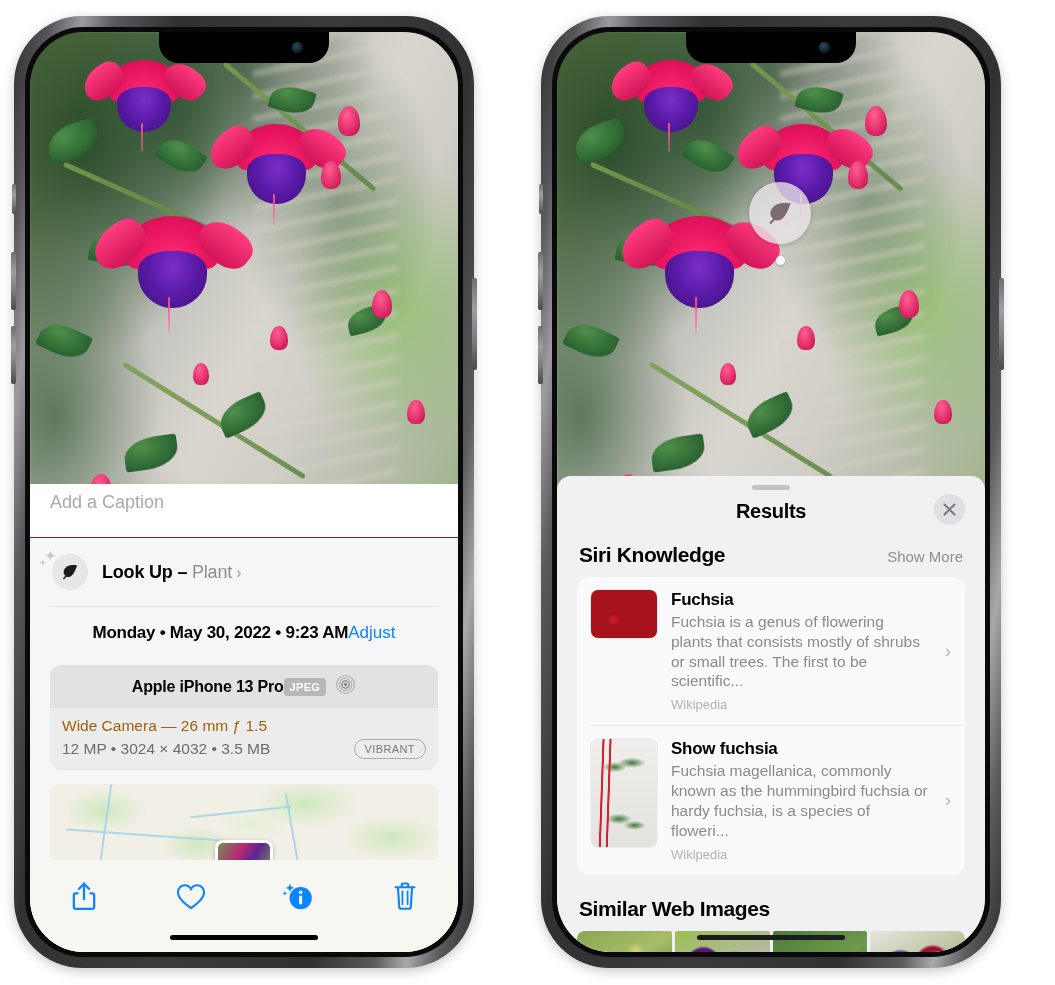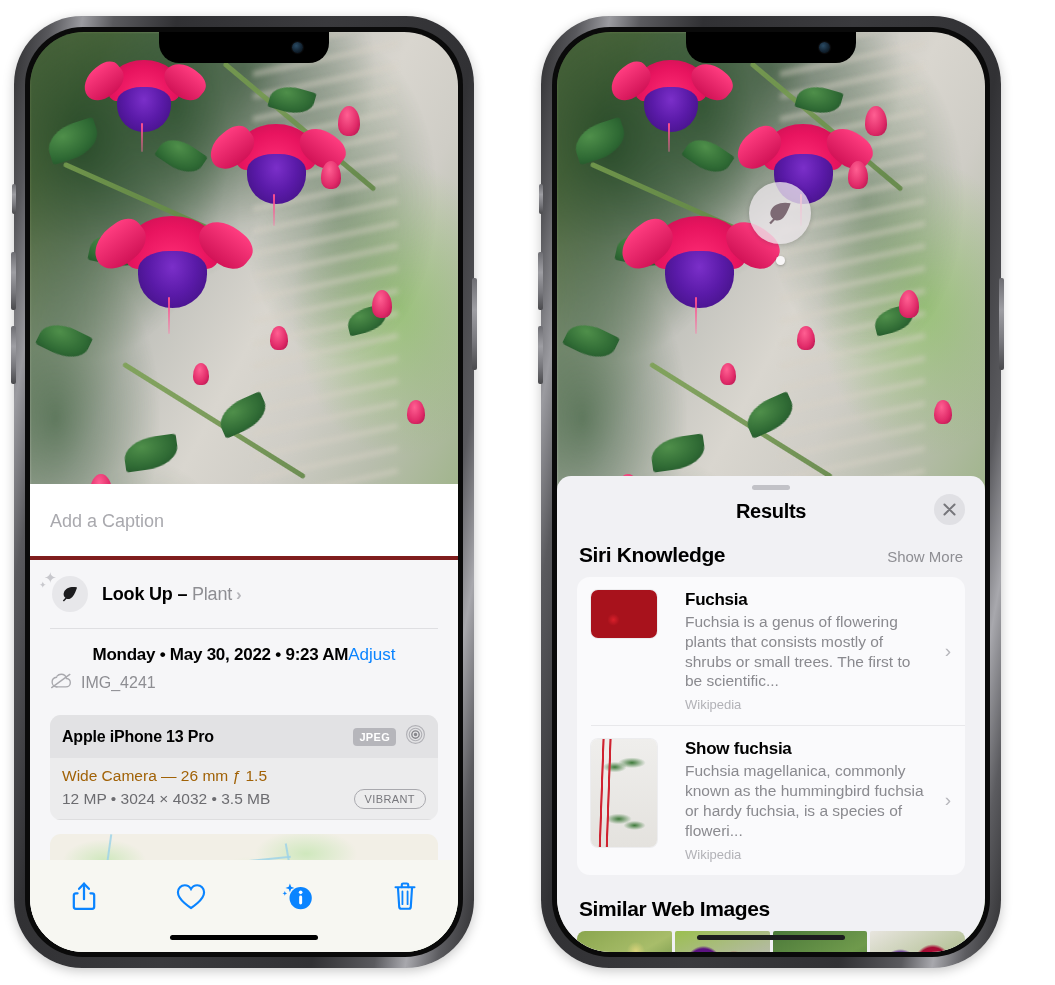--- a/index.html
+++ b/index.html
@@ -126,22 +126,22 @@
     border-radius: 3px; filter: blur(.4px); opacity: .85;
   }
 
   
   .info-sheet {
     position: absolute; left: 0; right: 0; bottom: 0; top: 452px;
     background: #f6f6f8; z-index: 20;
     display: flex; flex-direction: column;
   }
   .caption-field {
-    background: #ffffff; padding: 27px 20px 24px 20px;
-    border-bottom: 4px solid #7f1d1d;
+    background: #ffffff; padding: 8px 20px 24px 20px;
+    border-bottom: 1px solid #7f1d1d;
     font-size: 18px; color: #a9a9ae;
   }
   .lookup-row {
     display: flex; align-items: center; gap: 14px;
     padding: 16px 20px 16px 22px; position: relative;
   }
   .lookup-icon-wrap { position: relative; width: 36px; height: 36px; }
   .lookup-circle {
     width: 36px; height: 36px; border-radius: 50%;
     background: #e7e7ea; display: flex; align-items: center; justify-content: center;
@@ -161,21 +161,21 @@
   .dt-text { font-size: 17px; font-weight: 700; color: #000; letter-spacing: -.25px; }
   .adjust { font-size: 17px; color: #0a84ff; }
   .file-row { display: flex; align-items: center; gap: 9px; margin-top: 8px; }
   .file-name { font-size: 16px; color: #8e8e93; }
 
   .meta-card {
     margin: 12px 20px 0 20px; border-radius: 11px; overflow: hidden;
     background: #ececed;
   }
   .meta-head {
-    display: flex; align-items: center; justify-content: space-between;
+    display: flex; align-items: center; justify-content: center;
     background: #e2e2e4; padding: 9px 12px;
   }
   .meta-device { font-size: 16px; font-weight: 700; color: #000; letter-spacing: -.2px; }
   .meta-badges { display: flex; align-items: center; gap: 9px; }
   .fmt-badge {
     background: #b6b6bb; color: #fff; font-size: 11px; font-weight: 700;
     padding: 3px 6px; border-radius: 4px; letter-spacing: .3px;
   }
   .meta-body { padding: 9px 12px 10px 12px; border-bottom: 1px solid #dededf; }
   .lens-line { font-size: 15.5px; color: #a16207; }
@@ -263,21 +263,21 @@
   .section-head {
     display: flex; align-items: baseline; justify-content: space-between;
     padding: 4px 22px 10px 22px;
   }
   .section-title { font-size: 21px; font-weight: 700; color: #000; letter-spacing: -.4px; }
   .show-more { font-size: 15px; color: #8e8e93; }
 
   .know-card {
     margin: 0 20px; background: #fafafc; border-radius: 13px; overflow: hidden;
   }
-  .know-item { display: flex; align-items: flex-start; gap: 28px; padding: 13px 14px 13px 14px; position: relative; }
+  .know-item { display: flex; align-items: flex-start; gap: 14px; padding: 13px 14px 13px 14px; position: relative; }
   .know-item + .know-item { border-top: 1px solid #e8e8eb; margin-left: 14px; padding-left: 0; }
   .know-item + .know-item .thumb-wrap { margin-left: 0; }
   .thumb {
     width: 66px; border-radius: 7px; flex: 0 0 auto; background: #d9d5cd;
     box-shadow: 0 0 0 1px rgba(0,0,0,.05);
   }
   .thumb.a {
     height: 48px;
     background:
       radial-gradient(circle 6px at 34% 62%, #d91f2a 0%, #a8121c 100%),
@@ -425,30 +425,20 @@
             </div>
           </div>
 
           <div class="divider"></div>
 
           <div class="datetime-block">
             <div class="dt-row">
               <span class="dt-text">Monday • May 30, 2022 • 9:23 AM</span>
               <span class="adjust">Adjust</span>
             </div>
-            <div class="file-row">
-              <span>
-                <svg width="22" height="16" viewBox="0 0 26 18" aria-hidden="true">
-                  <path d="M7.5 16h11.2c3 0 5.3-2.2 5.3-5 0-2.6-1.9-4.6-4.5-4.9C18.9 3.1 16.4 1 13.2 1c-2 0-3.8.9-4.9 2.3" fill="none" stroke="#a9a9ae" stroke-width="1.6" stroke-linecap="round"></path>
-                  <path d="M7.8 4.6C4.8 5 2.5 7.2 2.5 10.2 2.5 13.4 5 16 8.2 16" fill="none" stroke="#a9a9ae" stroke-width="1.6" stroke-linecap="round"></path>
-                  <line x1="2" y1="16.8" x2="23.4" y2="1.2" stroke="#a9a9ae" stroke-width="1.7" stroke-linecap="round"></line>
-                </svg>
-              </span>
-              <span class="file-name">IMG_4241</span>
-            </div>
           </div>
 
           <div class="meta-card">
             <div class="meta-head">
               <span class="meta-device">Apple iPhone 13 Pro</span>
               <span class="meta-badges">
                 <span class="fmt-badge">JPEG</span>
                 <span>
                   <svg width="21" height="21" viewBox="0 0 24 24" aria-hidden="true">
                     <circle cx="12" cy="12" r="10.2" fill="none" stroke="#b0b0b5" stroke-width="1.3"></circle>

